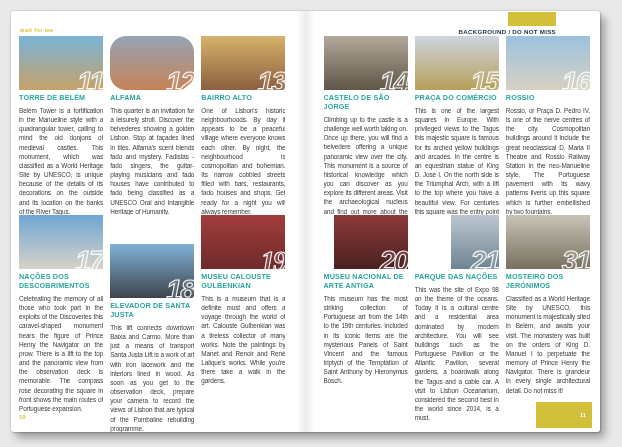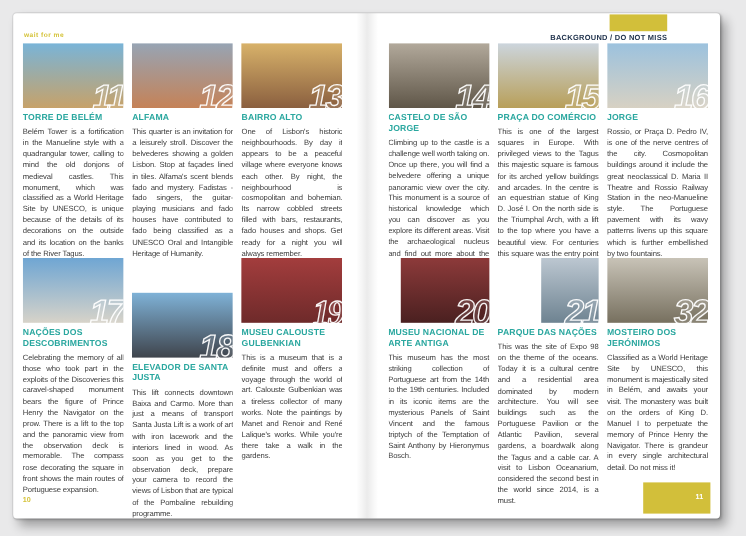--- a/index.html
+++ b/index.html
@@ -82,21 +82,21 @@
 
       <article class="item">
         <div class="photo" style="background: linear-gradient(rgb(121, 180, 216) 0%, rgb(199, 162, 105) 100%);">
           <span class="num">11</span>
         </div>
         <h3 class="title">TORRE DE BELÉM</h3>
         <p class="body">Belém Tower is a fortification in the Manueline style with a quadrangular tower, calling to mind the old donjons of medieval castles. This monument, which was classified as a World Heritage Site by UNESCO, is unique because of the details of its decorations on the outside and its location on the banks of the River Tagus.</p>
       </article>
 
       <article class="item">
-        <div class="photo" style="background: linear-gradient(rgb(151, 164, 180) 0%, rgb(197, 130, 87) 100%);">
+        <div class="photo" style="background: linear-gradient(rgb(151, 164, 180) 0%, rgb(197, 130, 87) 100%); border-radius: 16px;">
           <span class="num">12</span>
         </div>
         <h3 class="title">ALFAMA</h3>
         <p class="body">This quarter is an invitation for a leisurely stroll. Discover the belvederes showing a golden Lisbon. Stop at façades lined in tiles. Alfama's scent blends fado and mystery. Fadistas - fado singers, the guitar-playing musicians and fado houses have contributed to fado being classified as a UNESCO Oral and Intangible Heritage of Humanity.</p>
       </article>
 
       <article class="item">
         <div class="photo" style="background: linear-gradient(rgb(216, 178, 106) 0%, rgb(138, 95, 63) 100%);">
           <span class="num">13</span>
         </div>
@@ -152,21 +152,21 @@
           <span class="num">15</span>
         </div>
         <h3 class="title">PRAÇA DO COMÉRCIO</h3>
         <p class="body">This is one of the largest squares in Europe. With privileged views to the Tagus this majestic square is famous for its arched yellow buildings and arcades. In the centre is an equestrian statue of King D. José I. On the north side is the Triumphal Arch, with a lift to the top where you have a beautiful view. For centuries this square was the entry point for people arriving by ship.</p>
       </article>
 
       <article class="item">
         <div class="photo" style="background: linear-gradient(rgb(156, 194, 222) 0%, rgb(215, 209, 195) 100%);">
           <span class="num">16</span>
         </div>
-        <h3 class="title">JORGE</h3>
+        <h3 class="title">ROSSIO</h3>
         <p class="body">Rossio, or Praça D. Pedro IV, is one of the nerve centres of the city. Cosmopolitan buildings around it include the great neoclassical D. Maria II Theatre and Rossio Railway Station in the neo-Manueline style. The Portuguese pavement with its wavy patterns livens up this square which is further embellished by two fountains.</p>
       </article>
 
       <article class="item">
         <div class="photo" style="background: linear-gradient(rgb(141, 58, 58) 0%, rgb(74, 32, 32) 100%); margin-left: 10px;">
           <span class="num">20</span>
         </div>
         <h3 class="title">MUSEU NACIONAL DE ARTE ANTIGA</h3>
         <p class="body">This museum has the most striking collection of Portuguese art from the 14th to the 19th centuries. Included in its iconic items are the mysterious Panels of Saint Vincent and the famous triptych of the Temptation of Saint Anthony by Hieronymus Bosch.</p>
       </article>
@@ -174,21 +174,21 @@
       <article class="item">
         <div class="photo" style="background: linear-gradient(rgb(188, 199, 209) 0%, rgb(110, 131, 145) 100%); margin-left: 36px;">
           <span class="num">21</span>
         </div>
         <h3 class="title">PARQUE DAS NAÇÕES</h3>
         <p class="body">This was the site of Expo 98 on the theme of the oceans. Today it is a cultural centre and a residential area dominated by modern architecture. You will see buildings such as the Portuguese Pavilion or the Atlantic Pavilion, several gardens, a boardwalk along the Tagus and a cable car. A visit to Lisbon Oceanarium, considered the second best in the world since 2014, is a must.</p>
       </article>
 
       <article class="item">
         <div class="photo" style="background: linear-gradient(rgb(200, 195, 183) 0%, rgb(119, 112, 95) 100%);">
-          <span class="num">32</span>
+          <span class="num">31</span>
         </div>
         <h3 class="title">MOSTEIRO DOS JERÓNIMOS</h3>
         <p class="body">Classified as a World Heritage Site by UNESCO, this monument is majestically sited in Belém, and awaits your visit. The monastery was built on the orders of King D. Manuel I to perpetuate the memory of Prince Henry the Navigator. There is grandeur in every single architectural detail. Do not miss it!</p>
       </article>
 
     </div>
 
     <div class="pagenum-right-box">
       <span>11</span>
     </div>

